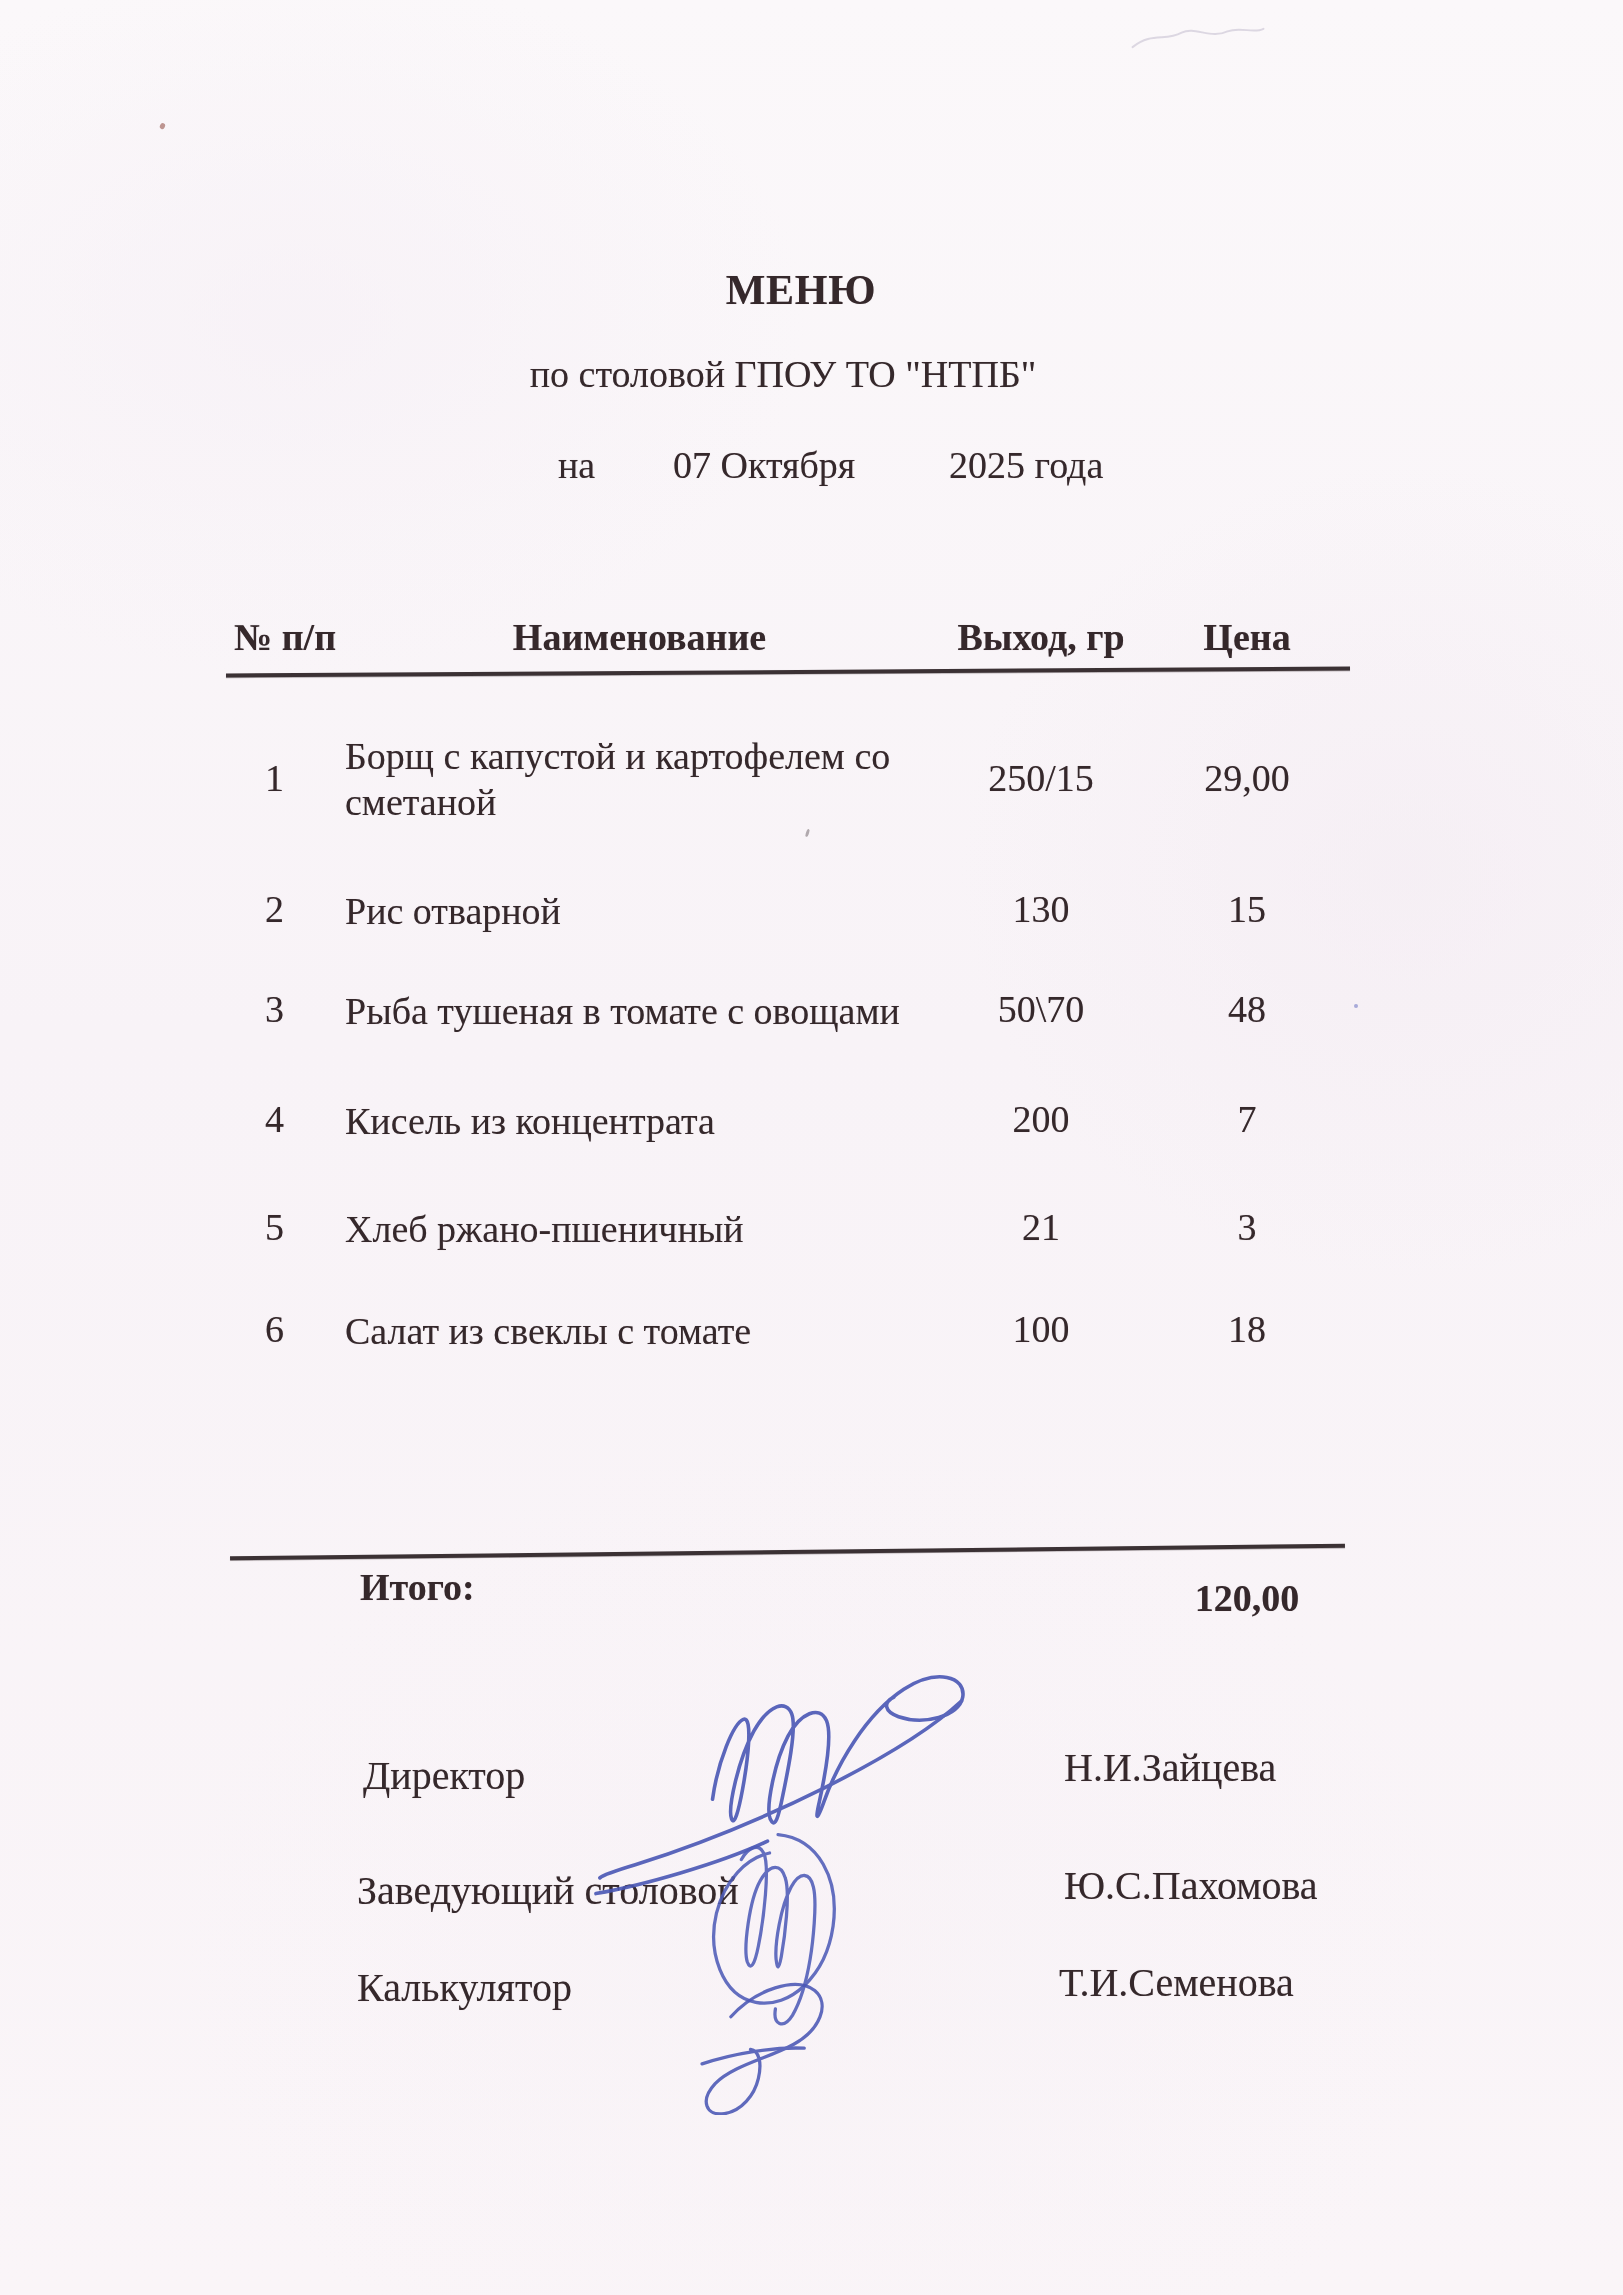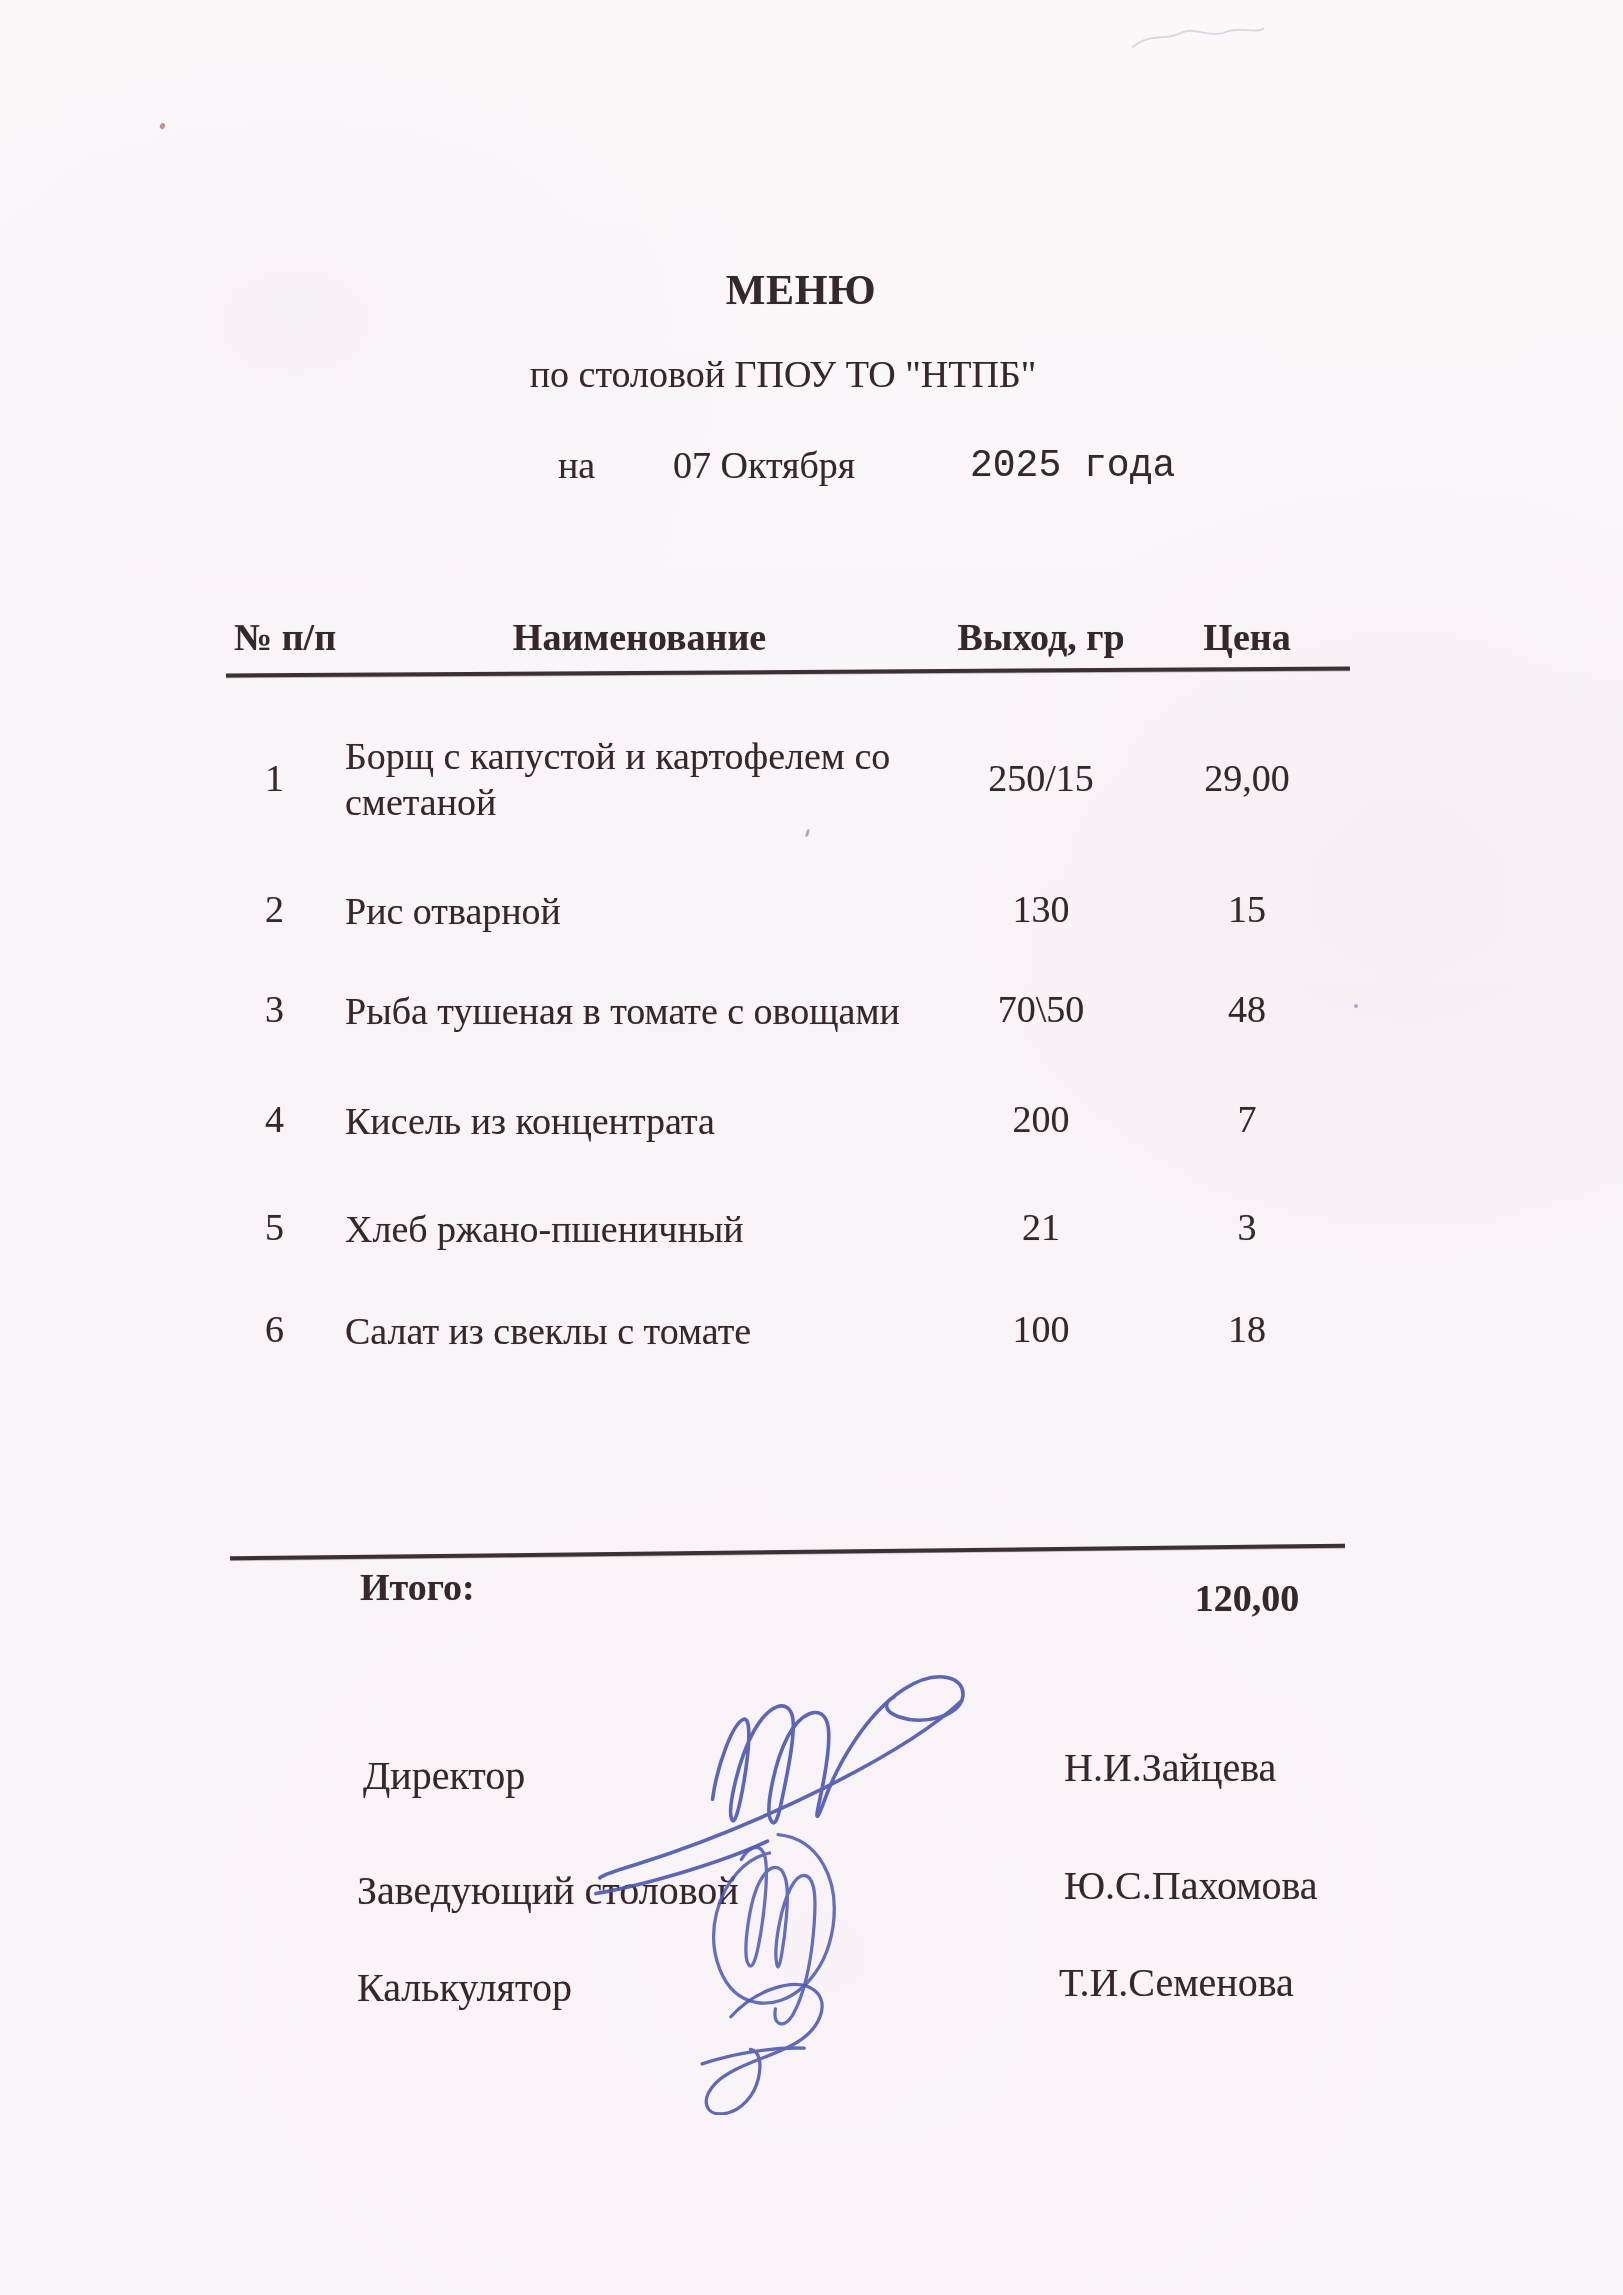--- a/index.html
+++ b/index.html
@@ -29,21 +29,21 @@
     font-size: 42px; line-height: 45px; font-weight: bold;
     text-align: center; letter-spacing: 0.7px;
   }
   .subtitle {
     left: 521px; top: 353px; width: 524px;
     font-size: 38px; line-height: 43px; text-align: center;
   }
   .dateline { left: 0; top: 444px; width: 1624px; font-size: 38px; line-height: 43px; }
   .d-prefix { position: absolute; left: 558px; }
   .d-date   { position: absolute; left: 673px; }
-  .d-year   { position: absolute; left: 970px; font-family: Liberation Mono, monospace; }
+  .d-year   { position: absolute; left: 949px; }
 
   .thead { left: 0; top: 616px; width: 1624px; font-size: 38px; line-height: 43px; font-weight: bold; }
   .h-num   { position: absolute; left: 234px; }
   .h-name  { position: absolute; left: 345px; width: 589px; text-align: center; }
   .h-out   { position: absolute; left: 910px; width: 262px; text-align: center; }
   .h-price { position: absolute; left: 1116px; width: 262px; text-align: center; }
 
   .rule { background: #3b3134; height: 3.9px; box-shadow: 0 0.7px 0.7px rgba(59,49,52,0.4); }
   .rule-top    { left: 226px; top: 670px; width: 1124px; transform: rotate(-0.35deg); }
   .rule-bottom { left: 230px; top: 1550px; width: 1115px; transform: rotate(-0.65deg); }
@@ -113,21 +113,21 @@
   <div class="abs row row2">
     <span class="c-num ink">2</span>
     <span class="c-name ink">Рис отварной</span>
     <span class="c-out ink">130</span>
     <span class="c-price ink">15</span>
   </div>
 
   <div class="abs row row3">
     <span class="c-num ink">3</span>
     <span class="c-name ink">Рыба тушеная в томате с овощами</span>
-    <span class="c-out ink">70\50</span>
+    <span class="c-out ink">50\70</span>
     <span class="c-price ink">48</span>
   </div>
 
   <div class="abs row row4">
     <span class="c-num ink">4</span>
     <span class="c-name ink">Кисель из концентрата</span>
     <span class="c-out ink">200</span>
     <span class="c-price ink">7</span>
   </div>
 

